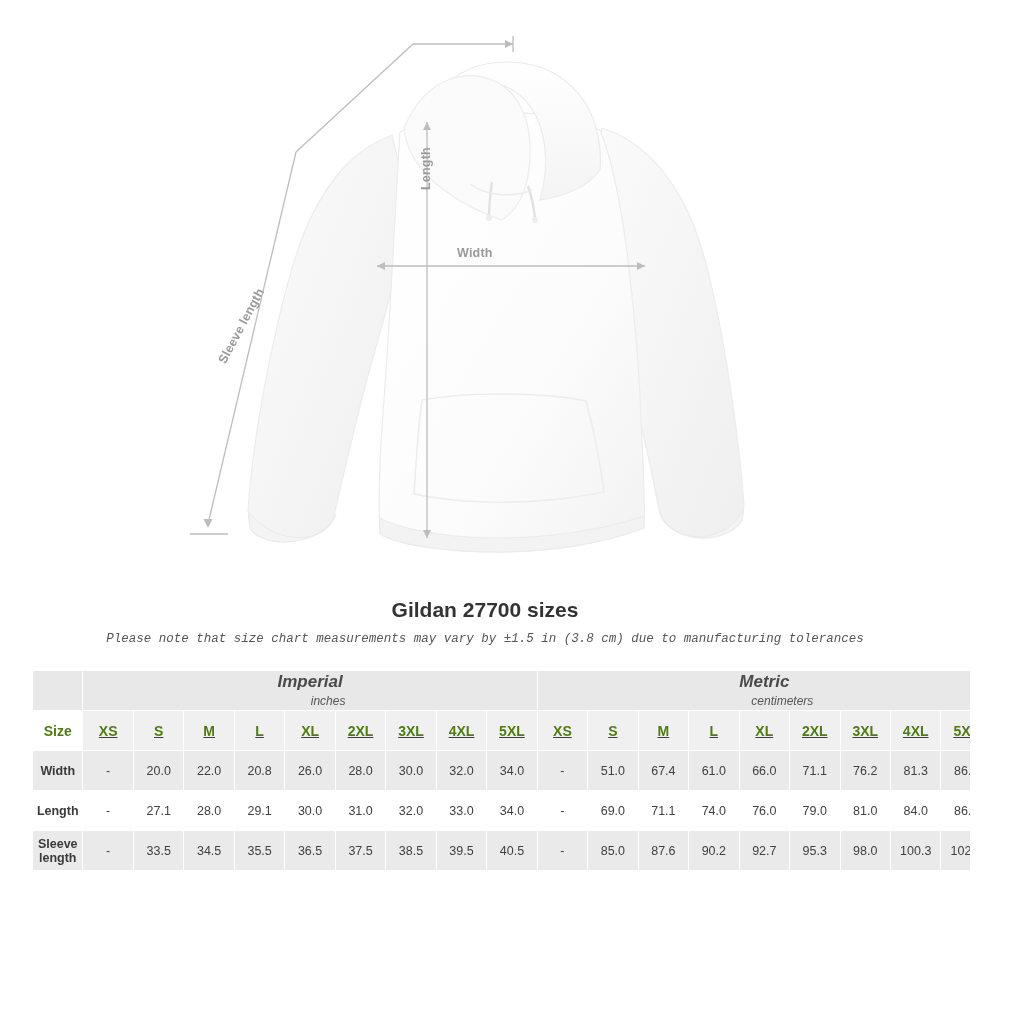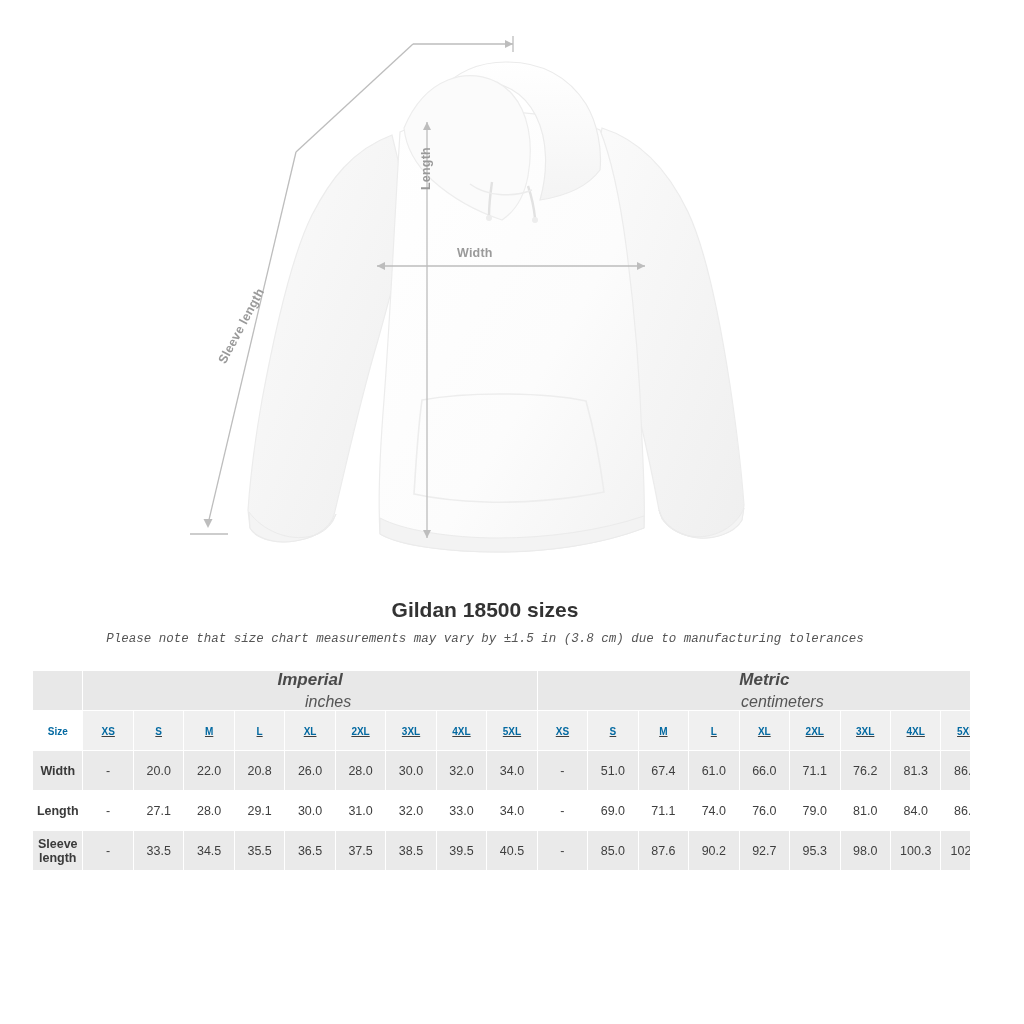--- a/index.html
+++ b/index.html
@@ -90,31 +90,31 @@
 
   .unit-head {
     font-size: 17px;
     font-style: italic;
     font-weight: bold;
     color: #4a4a4a;
     line-height: 1.1;
   }
   .unit-sub {
     display: block;
-    font-size: 16px;
+    font-size: 12px;
     font-style: italic;
     font-weight: normal;
     color: #555;
     margin-top: 3px;
     padding-left: 36px;
   }
   .hdr-label {
     font-weight: bold;
-    font-size: 10px;
-    color: #0369a1;
+    font-size: 14px;
+    color: #4d7c0f;
   }
   .row-label {
     font-weight: bold;
     font-size: 12.5px;
     color: #3a3a3a;
   }
   .first-col { width: 120px; }
   .size-col { width: 46px; text-decoration: underline; }
   .top-band-row td { height: 72px; }
   .hdr-row td { height: 56px; }
@@ -209,21 +209,21 @@
           <line x1="190" y1="534" x2="228" y2="534"></line>
         </g>
       </svg>
     </div>
 
     <div class="dim-label label-width">Width</div>
     <div class="dim-label label-length">Length</div>
     <div class="dim-label label-sleeve">Sleeve length</div>
   </div>
 
-  <div class="title">Gildan 18500 sizes</div>
+  <div class="title">Gildan 27700 sizes</div>
   <div class="subtitle">Please note that size chart measurements may vary by ±1.5 in (3.8 cm) due to manufacturing tolerances</div>
 
   <div class="table-wrap">
     <table class="size-table">
       <tbody>
         <tr class="top-band-row">
           <td class="band"></td>
           <td class="band" colspan="9">
             <div class="unit-head"><span>Imperial</span>
               <span class="unit-sub">inches</span>

